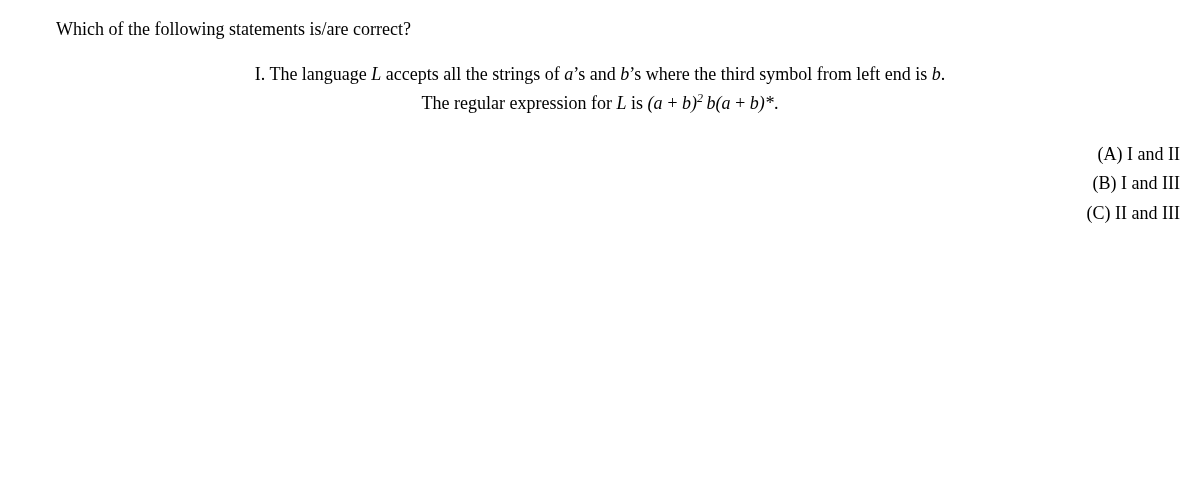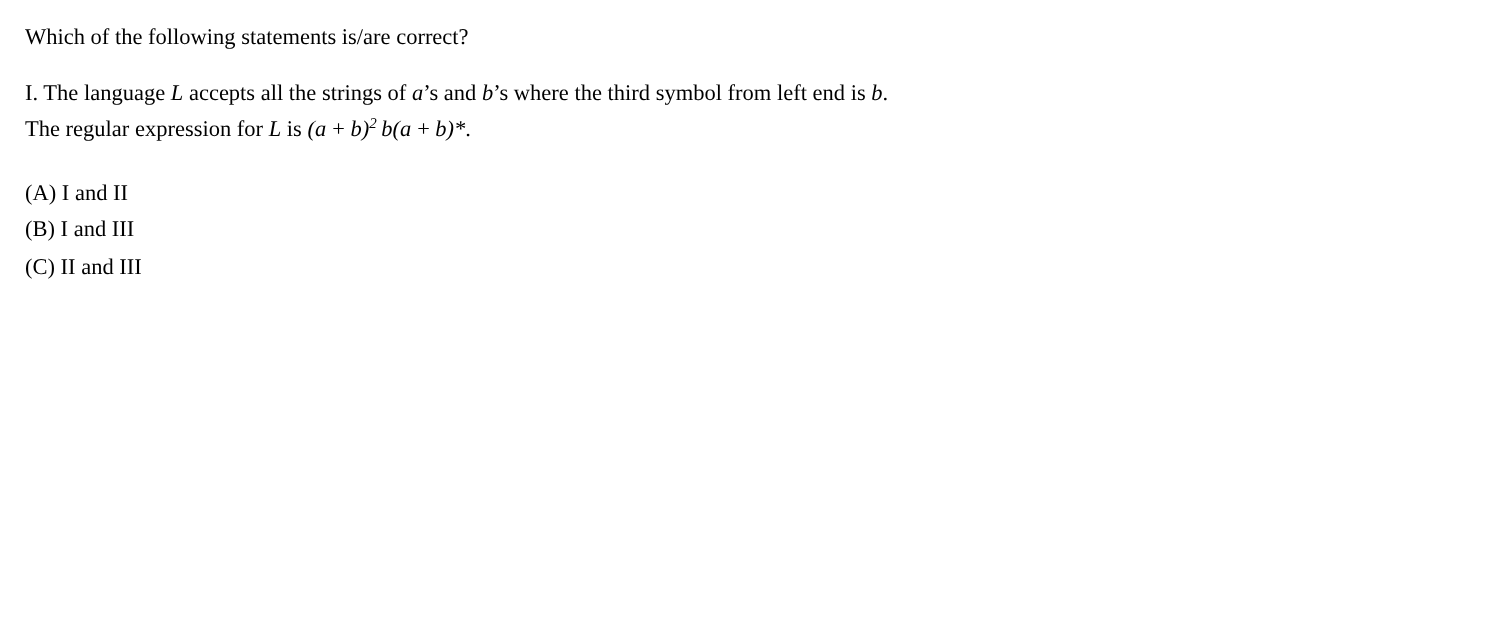--- a/index.html
+++ b/index.html
@@ -15,33 +15,36 @@
       color: #000000;
       width: 1200px;
       min-height: 501px;
       padding: 16px 20px;
       line-height: 1.5;
     }
 
     .question-header {
       margin-bottom: 18px;
       font-size: 18px;
+      margin-left: 36px;
     }
 
     .statement-block {
       margin-bottom: 10px;
     }
 
     .statement-line {
       font-size: 18px;
       line-height: 1.55;
+      text-align: center;
     }
 
     .options-block {
       margin-top: 22px;
+      text-align: right;
     }
 
     .option-line {
       font-size: 18px;
       line-height: 1.65;
     }
 
     em {
       font-style: italic;
     }

